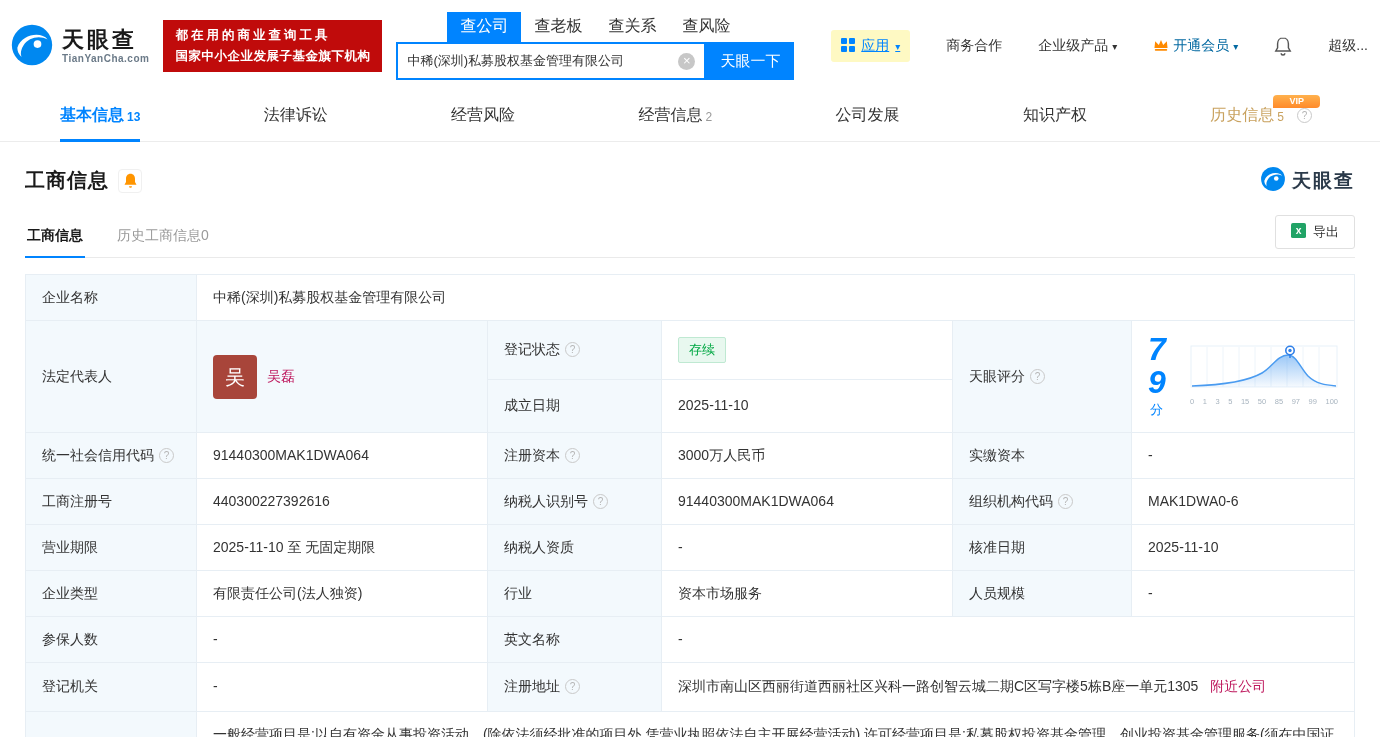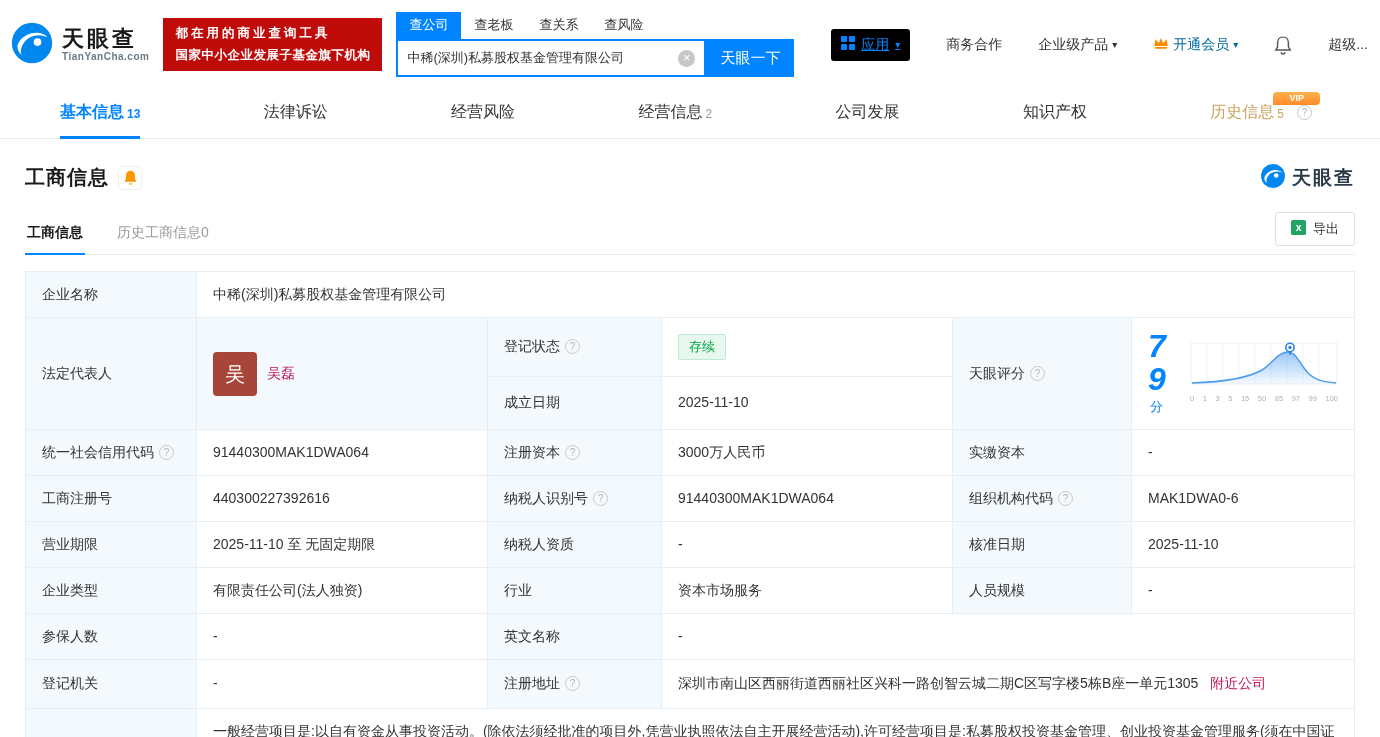--- a/index.html
+++ b/index.html
@@ -11,30 +11,30 @@
   }
   
   .topbar { display:flex; align-items:center; gap:14px; padding:12px 12px 10px 10px; }
   .logo { display:flex; align-items:center; gap:8px; cursor:pointer; }
   .logo-title { font-size:22px; font-weight:bold; color:#1a1a1a; letter-spacing:3px; line-height:1.1; }
   .logo-sub { font-size:10px; color:#6b7a88; letter-spacing:.5px;font-weight:bold; }
   .slogan { background:#c00b0b; color:#fff; font-weight:bold; font-size:12.5px; padding:5px 12px; line-height:1.7; }
   .slogan .l1 { letter-spacing:3px; }
   .slogan .l2 { letter-spacing:.5px; }
   .search-area { width:398px; }
-  .search-tabs { display:flex; font-size:13px; }
+  .search-tabs { display:flex; font-size:16px;justify-content:center; }
   .search-tab { padding:4px 13px 5px; cursor:pointer; color:#333; }
   .search-tab.active { background:#0084ff; color:#fff; }
   .search-row { display:flex; height:38px; }
   .search-input-wrap { flex:1; border:2px solid #0084ff; background:#fff; display:flex; align-items:center; padding:0 9px; }
   .search-input-wrap input { border:none; outline:none; flex:1; font-size:13px; color:#333; font-family:inherit; }
   .clear-icon { width:17px; height:17px; border-radius:50%; background:#c7c7c7; color:#fff; font-size:13px; line-height:16px; text-align:center; cursor:pointer; flex:none; }
   .search-button { width:88px; background:#0084ff; color:#fff; border:none; font-size:15px; cursor:pointer; font-family:inherit; }
   .top-nav { margin-left:auto; display:flex; align-items:center; gap:22px; white-space:nowrap; font-size:14px; color:#333; }
-  .apps-button { display:flex; align-items:center; gap:6px; background:#000000; color:#0084ff; padding:7px 10px; border-radius:3px; cursor:pointer;text-decoration:underline; }
+  .apps-button { display:flex; align-items:center; gap:6px; background:#fef9c3; color:#0084ff; padding:7px 10px; border-radius:3px; cursor:pointer;text-decoration:underline; }
   .nav-item { cursor:pointer; display:flex; align-items:center; gap:4px;margin-left:14px; }
   .nav-vip { color:#0369a1; }
   .caret { font-size:10px; color:inherit; }
   
   .main-tabs { display:flex; justify-content:space-between; align-items:stretch; padding:0 68px 0 60px; border-bottom:1px solid #ececec; height:52px; }
   .tab { position:relative; display:flex; align-items:center; gap:3px; font-size:16px; color:#333; cursor:pointer; }
   .tab .count { font-size:12px; color:#999; align-self:flex-start; margin-top:20px; }
   .tab.active { color:#0084ff; font-weight:bold; }
   .tab.active .count { color:#0084ff; }
   .tab.active::after { content:""; position:absolute; left:0; right:0; bottom:-1px; height:3px; background:#0084ff; }

